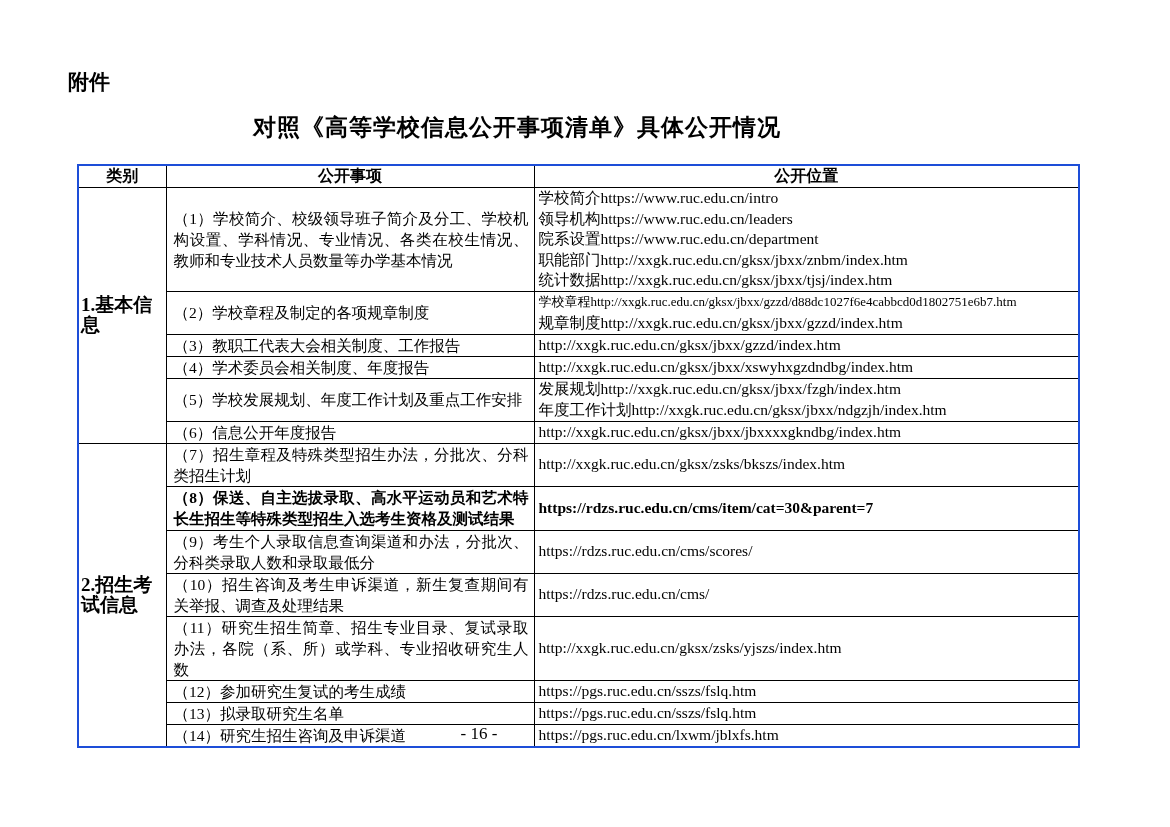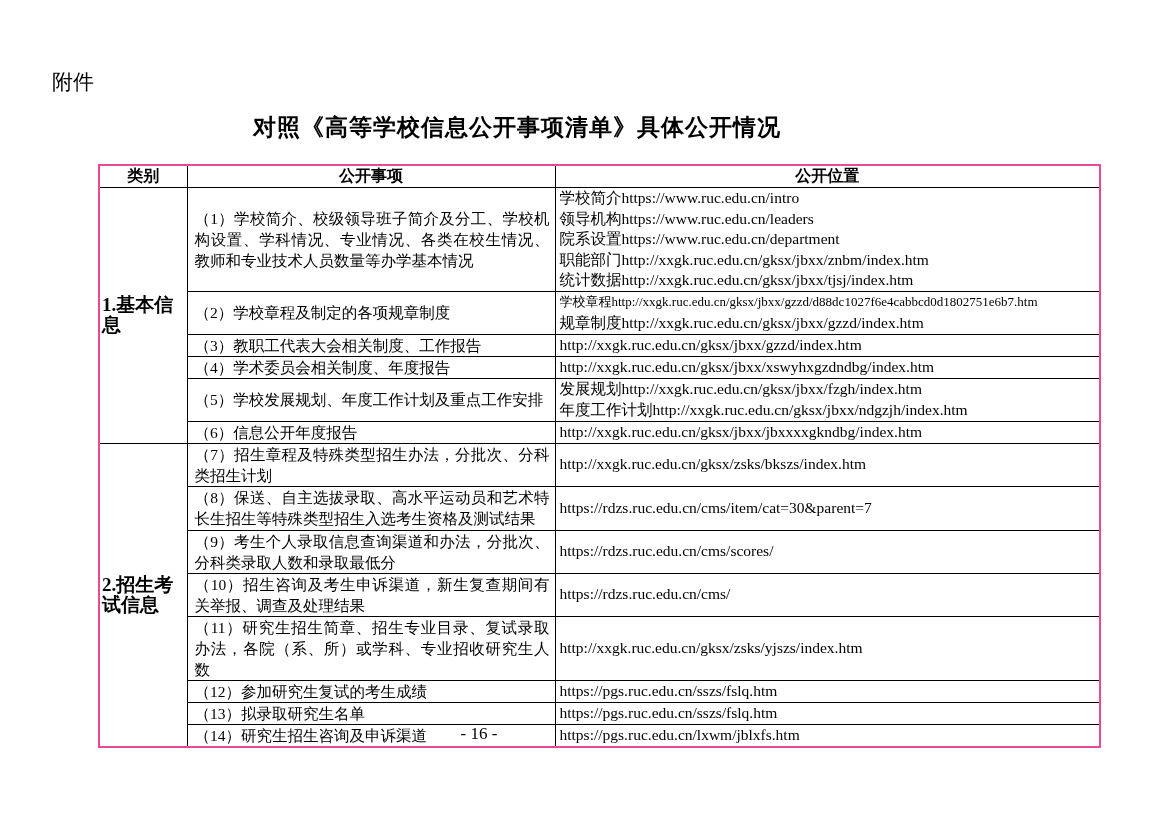--- a/index.html
+++ b/index.html
@@ -1,31 +1,31 @@
 <!DOCTYPE html>
 <html><head>
 <meta charset="utf-8">
 <style>
   html,body{margin:0;padding:0;}
   body{
     width:1170px;height:827px;background:#ffffff;position:relative;
     font-family:"Liberation Serif","DejaVu Serif",serif;color:#000;
   }
   .attachment{
-    position:absolute;left:52px;top:68px;font-size:21px;
-    font-family:"Liberation Sans","DejaVu Sans",sans-serif;font-weight:400;
+    position:absolute;left:68px;top:68px;font-size:21px;
+    font-family:"Liberation Sans","DejaVu Sans",sans-serif;font-weight:700;
   }
   .doc-title{
     position:absolute;left:0;top:112px;width:1034px;text-align:center;
     font-size:23px;font-weight:bold;letter-spacing:1px;
   }
   table.disclosure{
-    position:absolute;left:98px;top:164px;width:1001px;
+    position:absolute;left:77px;top:164px;width:1001px;
     border-collapse:collapse;table-layout:fixed;
-    border:2px solid #ec4899;
+    border:2px solid #1d4ed8;
     padding-left:44px;
   }
   table.disclosure th,table.disclosure td{
     border:1px solid #000;vertical-align:middle;overflow:hidden;
   }
   th.hdr{
     font-family:"Liberation Sans","DejaVu Sans",sans-serif;
     font-weight:600;font-size:16px;text-align:center;padding:0;
   }
   td.cat{
@@ -43,21 +43,21 @@
   .loc-line{white-space:nowrap;}
   .loc-line.small{font-size:13px;}
   tr.hr{height:21px;}
   tr.r1{height:103px;}
   tr.r2{height:43px;margin-left:29px;}
   tr.r3{height:22px;}
   tr.r4{height:22px;}
   tr.r5{height:43px;}
   tr.r6{height:22px;}
   tr.r7{height:43px;}
-  tr.r8{height:44px;}
+  tr.r8{height:44px;font-weight:bold;}
   tr.r9{height:43px;}
   tr.r10{height:43px;}
   tr.r11{height:43px;margin-top:44px;}
   tr.r12{height:22px;}
   tr.r13{height:21px;}
   tr.r14{height:22px;}
   .page-number{
     position:absolute;left:0;top:724px;width:958px;text-align:center;
     font-size:17px;
   }

